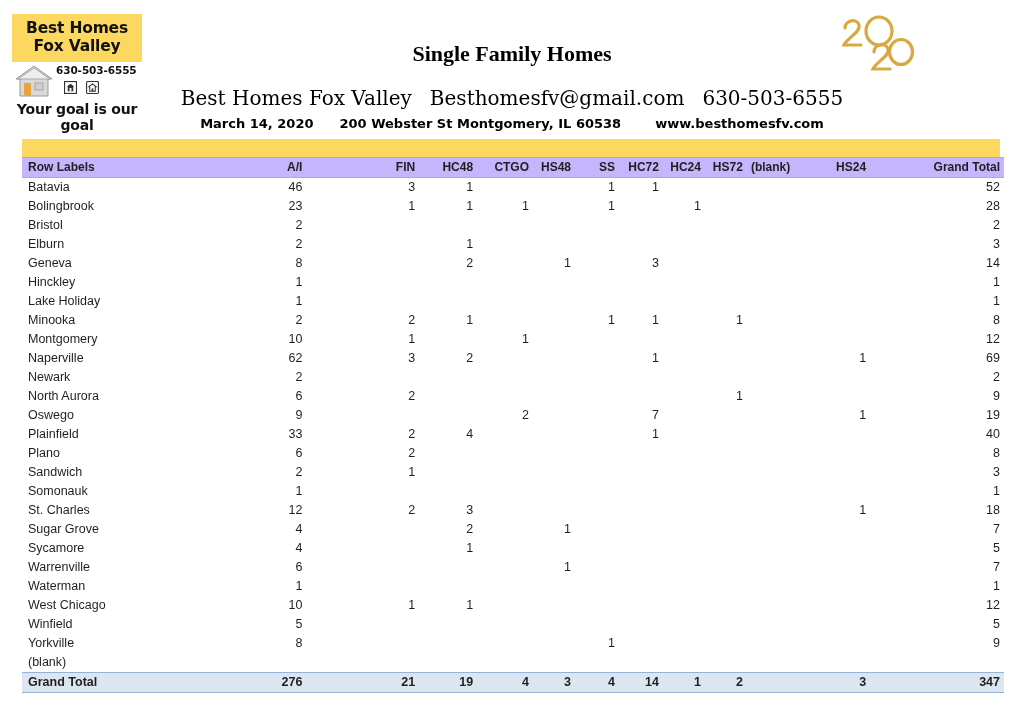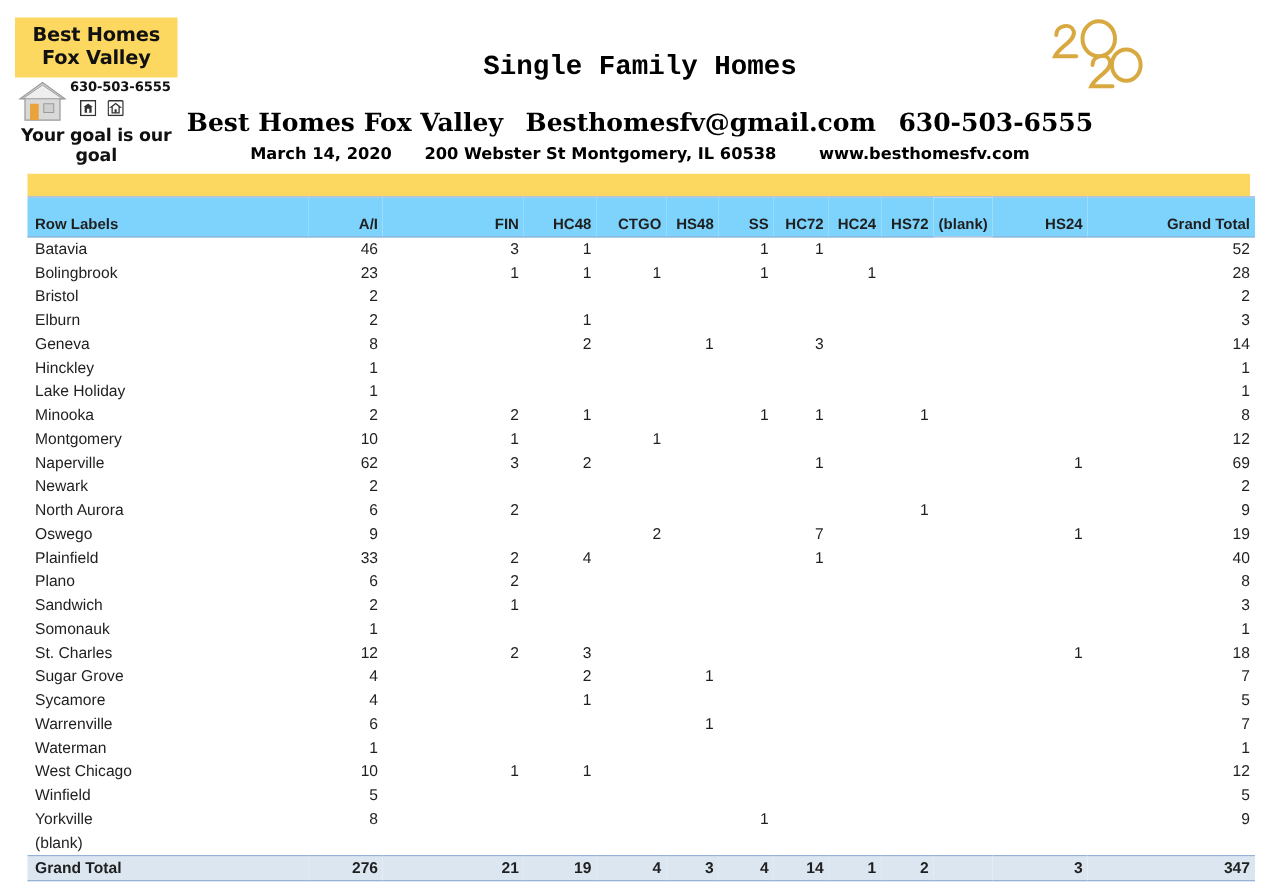--- a/index.html
+++ b/index.html
@@ -82,33 +82,33 @@
     letter-spacing: -0.2px;
   }
 
   
   .title-main {
     position: absolute;
     left: 0;
     top: 41px;
     width: 1024px;
     text-align: center;
-    font-family: Liberation Mono, monospace;
+    font-family: Liberation Serif, serif;
     font-weight: bold;
     font-size: 22px;
     color: #000;
   }
   .line-serif {
     position: absolute;
     top: 86px;
     left: 0;
     width: 1024px;
     text-align: center;
     font-family: "DejaVu Serif", serif;
-    font-weight: bold;
+    font-weight: normal;
     font-size: 20px;
     color: #000;
     white-space: nowrap;
   }
   .line-serif .sp { display: inline-block; width: 18px; }
   .line-sub {
     position: absolute;
     top: 116px;
     left: 0;
     width: 1024px;
@@ -147,24 +147,24 @@
     width: 982px;
   }
   table.pivot {
     border-collapse: collapse;
     width: 982px;
     font-family: "Liberation Sans", sans-serif;
     font-size: 12.5px;
     color: #1f1f1f;
   }
   table.pivot thead th {
-    background: #7dd3fc;
+    background: #c4b5fd;
     font-weight: bold;
     font-size: 12px;
-    padding: 14px 4px 3px 4px;
+    padding: 2px 4px 3px 4px;
     border-top: 1px solid #95B3D7;
     border-bottom: 1px solid #95B3D7;
     white-space: nowrap;
     height: 19px;
   }
   table.pivot thead th.lbl { text-align: left; padding-left: 6px; }
   table.pivot thead th.num { text-align: right; }
 
   table.pivot tbody td {
     padding: 1px 4px 1px 4px;

